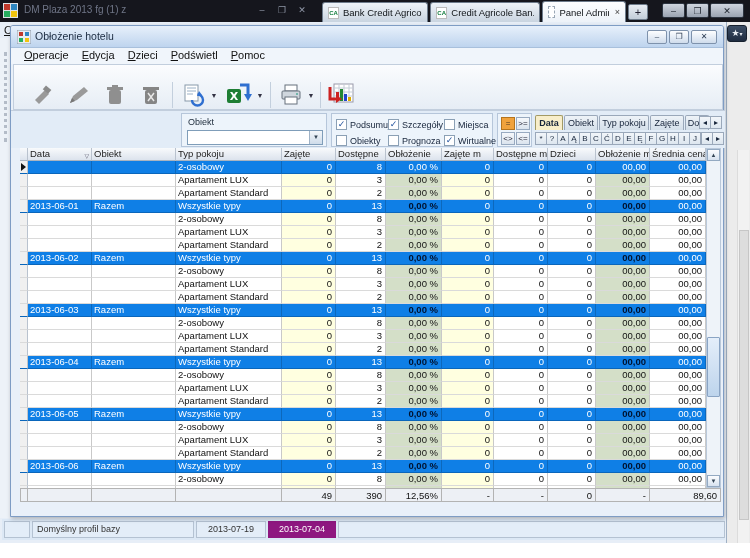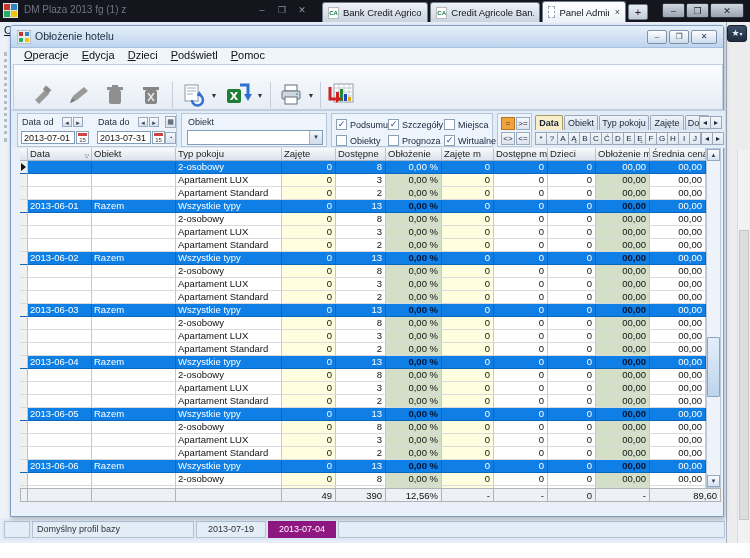--- a/index.html
+++ b/index.html
@@ -312,34 +312,20 @@
               <rect x="16" y="11" width="3" height="7" fill="#2244cc"></rect>
               <rect x="20" y="14" width="3" height="4" fill="#ddaa00"></rect>
               <path d="M2 4 L2 16 L9 16" fill="none" stroke="#cc2222" stroke-width="3"></path>
               <path d="M8 12 L14 16 L8 20 Z" fill="#cc2222"></path>
             </svg>
         </div>
       </div>
 
       <div class="filterbar">
 
-        <div class="fgroup" style="left:6px; width:160px">
-          <span class="flabel" style="left:4px; top:3px">Data od</span>
-          <span class="navb" style="left:44px; top:3px">◂</span>
-          <span class="navb" style="left:55px; top:3px">▸</span>
-          <span class="flabel" style="left:80px; top:3px">Data do</span>
-          <span class="navb" style="left:120px; top:3px">◂</span>
-          <span class="navb" style="left:131px; top:3px">▸</span>
-          <input class="dinput" style="left: 3px; top: 17px;" value="2013-07-01">
-          <span class="calbtn" style="left:58px; top:17px"><span>15</span></span>
-          <input class="dinput" style="left: 79px; top: 17px;" value="2013-07-31">
-          <span class="calbtn" style="left:134px; top:17px"><span>15</span></span>
-          <span class="navb" style="left:147px; top:2px; width:11px; height:12px">▦</span>
-          <span class="navb" style="left:147px; top:18px; width:11px; height:12px">◔</span>
-        </div>
 
         <div class="fgroup" style="left:170px; width:146px">
           <span class="flabel" style="left:6px; top:3px">Obiekt</span>
           <div class="combo">
             <span></span>
             <span class="arr">▼</span>
           </div>
         </div>
 
         <div class="fgroup" style="left:320px; width:162px" id="cbgroup">

